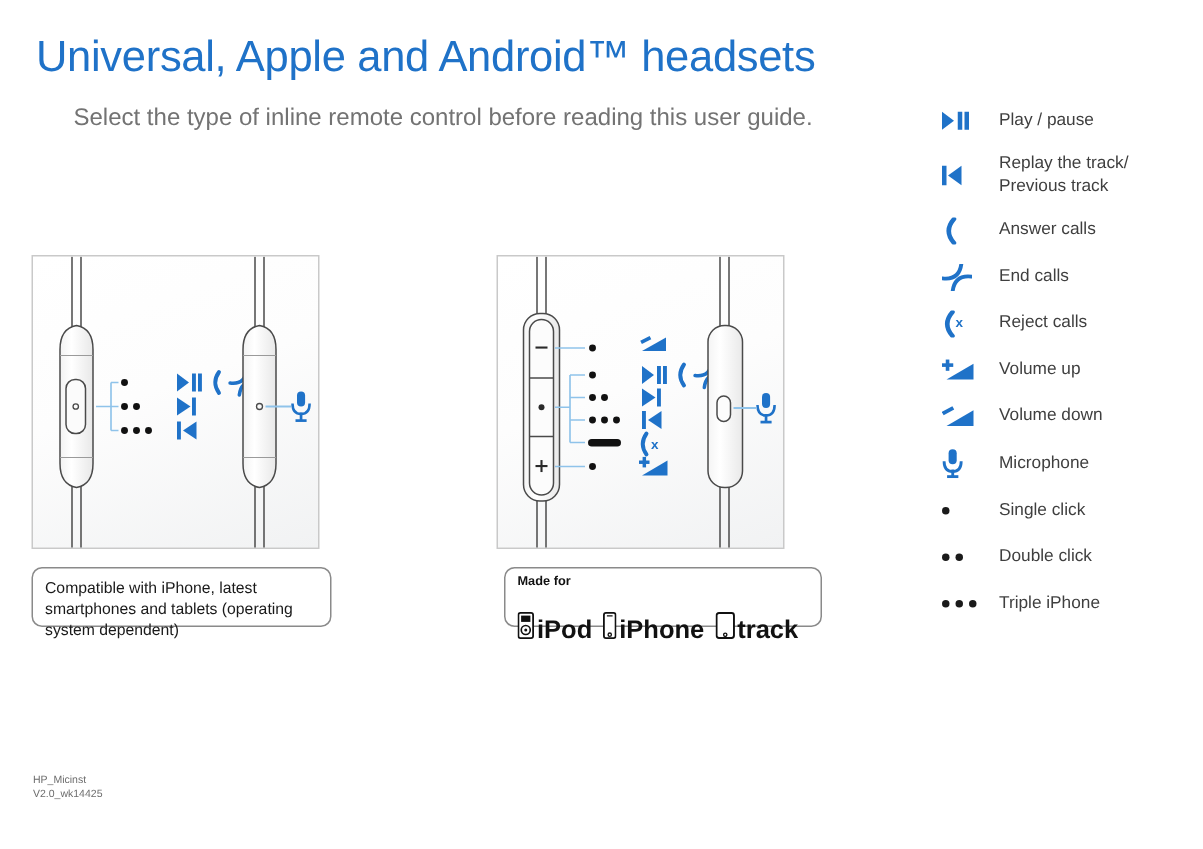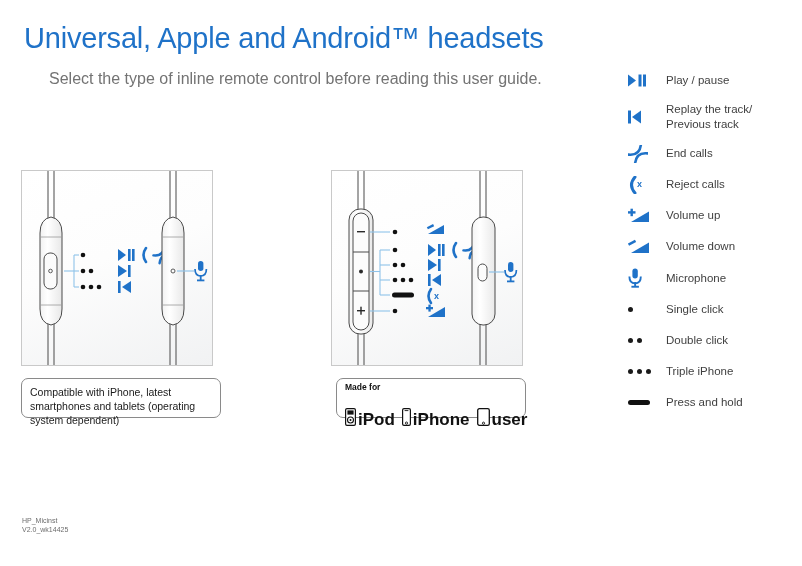--- a/index.html
+++ b/index.html
@@ -41,21 +41,21 @@
   }
   #caption-universal{
     left:21px;width:200px;height:40px;
     padding:6px 8px;
   }
   #caption-universal .cap-txt{
     font-size:10.5px;line-height:14px;color:#1a1a1a;
     font-family:"Liberation Sans","DejaVu Sans",sans-serif;
   }
   #caption-apple{
-    left:336px;width:190px;height:40px;padding:3px 8px 0 8px;
+    left:336px;width:212px;height:40px;padding:3px 8px 0 8px;
   }
   .madefor-label{font-size:8.5px;color:#111;line-height:10px;font-weight:600;}
   .madefor-row{
     display:flex;align-items:center;gap:2px;margin-top:16px;
     font-size:17px;font-weight:700;color:#111;line-height:20px;
   }
   .madefor-row .dev{display:inline-block;}
   .madefor-row .word{margin-right:5px;}
 
   
@@ -318,21 +318,21 @@
           <circle cx="4.5" cy="15.1" r="1.1" fill="none" stroke="#111" stroke-width="0.9"></circle>
         </svg>
       </span>
       <span class="word">iPhone</span>
       <span class="dev">
         <svg width="13" height="18" viewBox="0 0 13 18" xmlns="http://www.w3.org/2000/svg">
           <rect x="0.7" y="0.7" width="11.6" height="16.6" rx="1.6" fill="#fff" stroke="#111" stroke-width="1.3"></rect>
           <circle cx="6.5" cy="15.2" r="1.1" fill="none" stroke="#111" stroke-width="0.9"></circle>
         </svg>
       </span>
-      <span class="word">user</span>
+      <span class="word">track</span>
     </div>
   </div>
 
   <div class="footer">
     <div>HP_Micinst</div>
     <div>V2.0_wk14425</div>
   </div>
 
   <div class="legend">
 
@@ -352,20 +352,28 @@
         <svg width="14" height="14" viewBox="0 0 14 14" xmlns="http://www.w3.org/2000/svg">
           <rect x="0" y="0.5" width="3" height="13" fill="#1f72c8"></rect>
           <path d="M13 0.5 L4 7 L13 13.5 Z" fill="#1f72c8"></path>
         </svg>
       </span>
       <span class="legend-label" style="white-space:pre-line">Replay the track/
 Previous track</span>
     </div>
 
 
+    <div class="legend-row">
+      <span class="legend-icon">
+        <svg width="12" height="18" viewBox="0 0 12 18" xmlns="http://www.w3.org/2000/svg">
+          <path d="M8 1 Q1 9 8 17" fill="none" stroke="#1f72c8" stroke-width="3" stroke-linecap="round"></path>
+        </svg>
+      </span>
+      <span class="legend-label">Answer calls</span>
+    </div>
 
     <div class="legend-row">
       <span class="legend-icon">
         <svg width="20" height="18" viewBox="0 0 20 18" xmlns="http://www.w3.org/2000/svg">
           <g transform="translate(10,9) rotate(-38)">
             <path d="M-8 -5.5 Q0 2.5 8 -5.5" fill="none" stroke="#1f72c8" stroke-width="2.6" stroke-linecap="round"></path>
             <path d="M-8 5.5 Q0 -2.5 8 5.5" fill="none" stroke="#1f72c8" stroke-width="2.6" stroke-linecap="round"></path>
           </g>
         </svg>
       </span>
@@ -438,21 +446,15 @@
       <span class="legend-icon">
         <span class="dots">
             <span class="dot"></span>
             <span class="dot"></span>
             <span class="dot"></span>
           </span>
       </span>
       <span class="legend-label">Triple iPhone</span>
     </div>
 
-    <div class="legend-row">
-      <span class="legend-icon">
-        <span class="holdbar"></span>
-      </span>
-      <span class="legend-label">Press and hold</span>
-    </div>
 
   </div>
 </div>
 
 </body></html>

